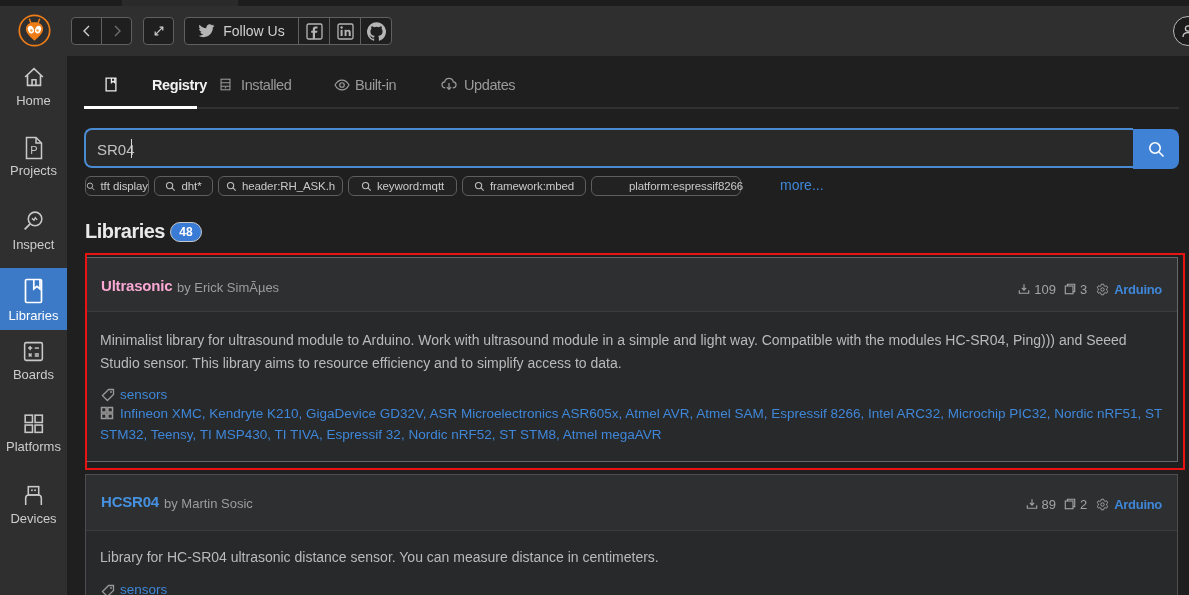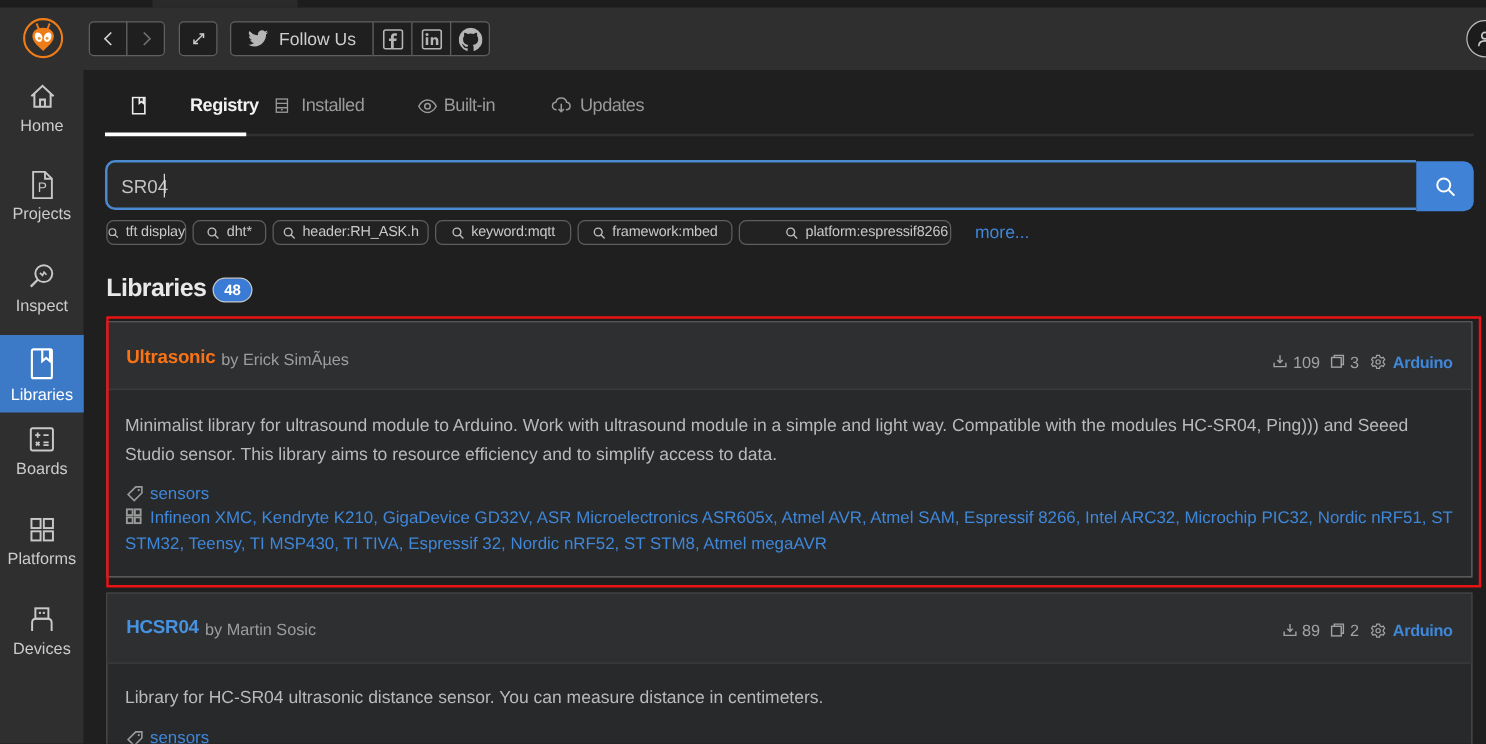--- a/index.html
+++ b/index.html
@@ -212,33 +212,33 @@
         <path d="M7.6 7.6 L10.6 10.6" stroke="#bdbdbd" stroke-width="1.2"></path>
       </svg>header:RH_ASK.h</div>
     <div class="chip" style="width:109px;"><svg width="11" height="11" viewBox="0 0 12 12">
         <circle cx="5" cy="5" r="3.4" fill="none" stroke="#bdbdbd" stroke-width="1.2"></circle>
         <path d="M7.6 7.6 L10.6 10.6" stroke="#bdbdbd" stroke-width="1.2"></path>
       </svg>keyword:mqtt</div>
     <div class="chip" style="width:124px;"><svg width="11" height="11" viewBox="0 0 12 12">
         <circle cx="5" cy="5" r="3.4" fill="none" stroke="#bdbdbd" stroke-width="1.2"></circle>
         <path d="M7.6 7.6 L10.6 10.6" stroke="#bdbdbd" stroke-width="1.2"></path>
       </svg>framework:mbed</div>
-    <div class="chip" style="width:170px;padding-left:35px;"><svg width="11" height="11" viewBox="0 0 12 12">
+    <div class="chip" style="width:150px;padding-left:35px;"><svg width="11" height="11" viewBox="0 0 12 12">
         <circle cx="5" cy="5" r="3.4" fill="none" stroke="#bdbdbd" stroke-width="1.2"></circle>
         <path d="M7.6 7.6 L10.6 10.6" stroke="#bdbdbd" stroke-width="1.2"></path>
       </svg>platform:espressif8266</div>
   </div>
   <span class="abs blue" style="left:780px;top:177px;font-size:14px;">more...</span>
 
   <span class="abs" style="left:85px;top:220px;font-size:20px;font-weight:bold;color:#e9e9e9;letter-spacing:-0.5px;">Libraries</span>
   <div class="abs" style="left:170px;top:222px;width:32px;height:20px;border-radius:10px;background:#3a7bd5;border:1px solid #c8c8c8;color:#ffffff;font-size:12px;font-weight:bold;display:flex;align-items:center;justify-content:center;box-sizing:border-box;">48</div>
 
   <div class="card" style="top:257px;height:205px;" id="card1">
     <div class="cardhead">
-      <span style="position:absolute;left:15px;top:19px;font-size:15px;font-weight:bold;color:#f97316;letter-spacing:-0.2px;">Ultrasonic</span>
+      <span style="position:absolute;left:15px;top:19px;font-size:15px;font-weight:bold;color:#f9a8d4;letter-spacing:-0.2px;">Ultrasonic</span>
       <span style="position:absolute;left:91px;top:22px;font-size:13px;color:#9d9d9d;">by Erick SimÃµes</span>
       <div class="stats">
         <svg width="14" height="14" viewBox="0 0 14 14">
           <path d="M7 1.5 V8 M4.5 5.8 L7 8.3 L9.5 5.8" fill="none" stroke="#a3a3a3" stroke-width="1.3"></path>
           <path d="M1.5 8.5 V12 H12.5 V8.5" fill="none" stroke="#a3a3a3" stroke-width="1.3"></path>
         </svg>
         <span class="n1">109</span>
         <svg width="14" height="14" viewBox="0 0 14 14">
           <rect x="1.5" y="3.5" width="9" height="9" fill="none" stroke="#a3a3a3" stroke-width="1.3"></rect>
           <path d="M4 3.5 V1.5 H12.5 V10 H10.5" fill="none" stroke="#a3a3a3" stroke-width="1.3"></path>

